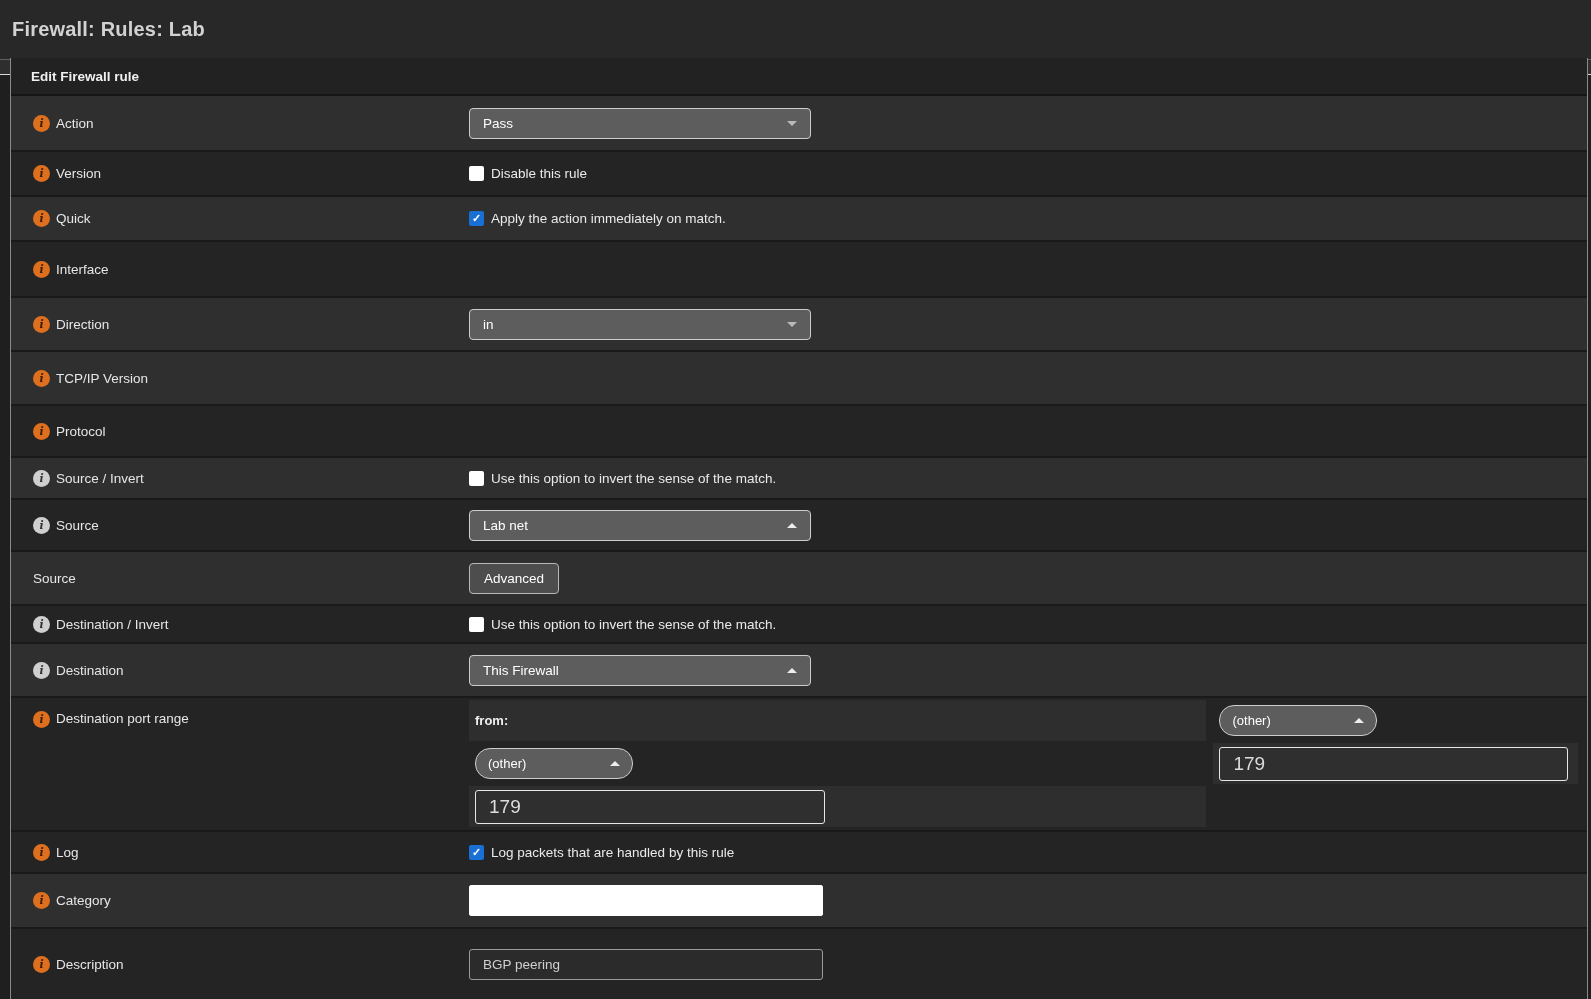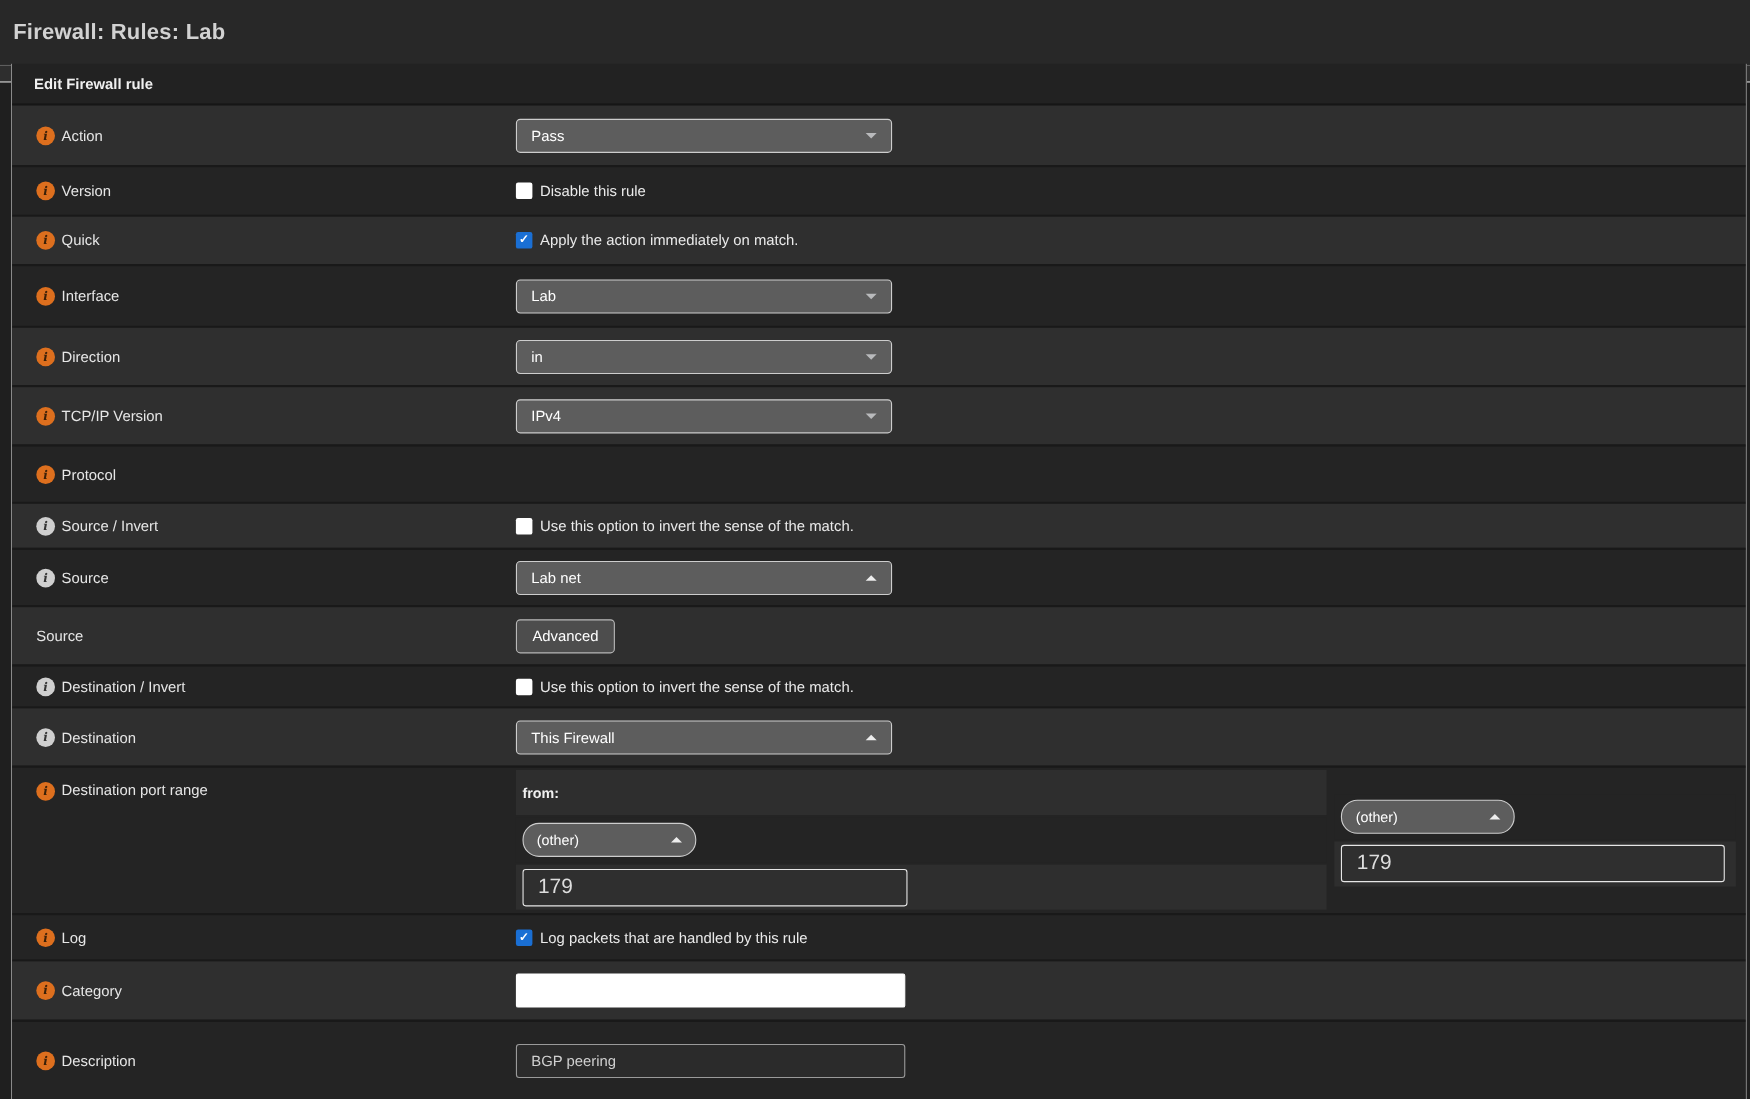--- a/index.html
+++ b/index.html
@@ -116,21 +116,21 @@
 
   .text-input {
     height: 31px; width: 354px; font-size: 13.5px;
     font-family: "Liberation Sans", sans-serif;
     padding: 0 13px; outline: none;
   }
   .text-input.dark  { background: #2b2b2b; border: 1px solid #9a9a9a; border-radius: 3px; color: #d0d0d0; }
   .text-input.white { background: #ffffff; border: 1px solid #ffffff; border-radius: 2px; color: #222222; }
 
   
-  .port-table { display: flex; gap: 7px; width: 100%; align-items: center; }
+  .port-table { display: flex; gap: 7px; width: 100%; }
   .port-col-from { flex: 0 0 66.5%; }
   .port-col-to   { flex: 1 1 auto; }
   .port-band { height: 41px; display: flex; align-items: center; padding-left: 6px; }
   .port-band + .port-band { margin-top: 2px; }
   .band-light { background: #2e2e2e; }
   .band-dark  { background: #242424; }
   .port-head { color: #f0f0f0; font-size: 13px; font-weight: bold; }
   .port-select {
     width: 158px; height: 31px;
     background: #5d5d5d; border: 1px solid #cdcdcd; border-radius: 15px;
@@ -189,49 +189,37 @@
         <div class="ctrl-cell" data-name="quick-control-cell">
           <span class="checkbox checked" data-name="quick-checkbox"></span>
           <span class="cb-label" data-name="quick-checkbox-label">Apply the action immediately on match.</span>
         </div>
       </div>
       <div class="row shade-dark type-select" data-name="row-interface">
         <div class="label-cell" data-name="interface-label-cell">
           <span class="info-icon orange" data-name="info-icon">i</span>
           <span class="label-text" data-name="interface-label">Interface</span>
         </div>
-        <div class="ctrl-cell" data-name="interface-control-cell">
-          <div class="select-btn" data-name="interface-select">
-            <span class="val" data-name="interface-select-value">Lab</span>
-            <span class="caret caret-down" data-name="chevron-down-icon"></span>
-          </div>
-        </div>
       </div>
       <div class="row shade-light type-select" data-name="row-direction">
         <div class="label-cell" data-name="direction-label-cell">
           <span class="info-icon orange" data-name="info-icon">i</span>
           <span class="label-text" data-name="direction-label">Direction</span>
         </div>
         <div class="ctrl-cell" data-name="direction-control-cell">
           <div class="select-btn" data-name="direction-select">
             <span class="val" data-name="direction-select-value">in</span>
             <span class="caret caret-down" data-name="chevron-down-icon"></span>
           </div>
         </div>
       </div>
       <div class="row shade-light type-select" data-name="row-tcpip-version">
         <div class="label-cell" data-name="tcpip-version-label-cell">
           <span class="info-icon orange" data-name="info-icon">i</span>
           <span class="label-text" data-name="tcpip-version-label">TCP/IP Version</span>
-        </div>
-        <div class="ctrl-cell" data-name="tcpip-version-control-cell">
-          <div class="select-btn" data-name="tcpip-version-select">
-            <span class="val" data-name="tcpip-version-select-value">IPv4</span>
-            <span class="caret caret-down" data-name="chevron-down-icon"></span>
-          </div>
         </div>
       </div>
       <div class="row shade-dark type-select" data-name="row-protocol">
         <div class="label-cell" data-name="protocol-label-cell">
           <span class="info-icon orange" data-name="info-icon">i</span>
           <span class="label-text" data-name="protocol-label">Protocol</span>
         </div>
       </div>
       <div class="row shade-light type-checkbox" data-name="row-source-invert">
         <div class="label-cell" data-name="source-invert-label-cell">

